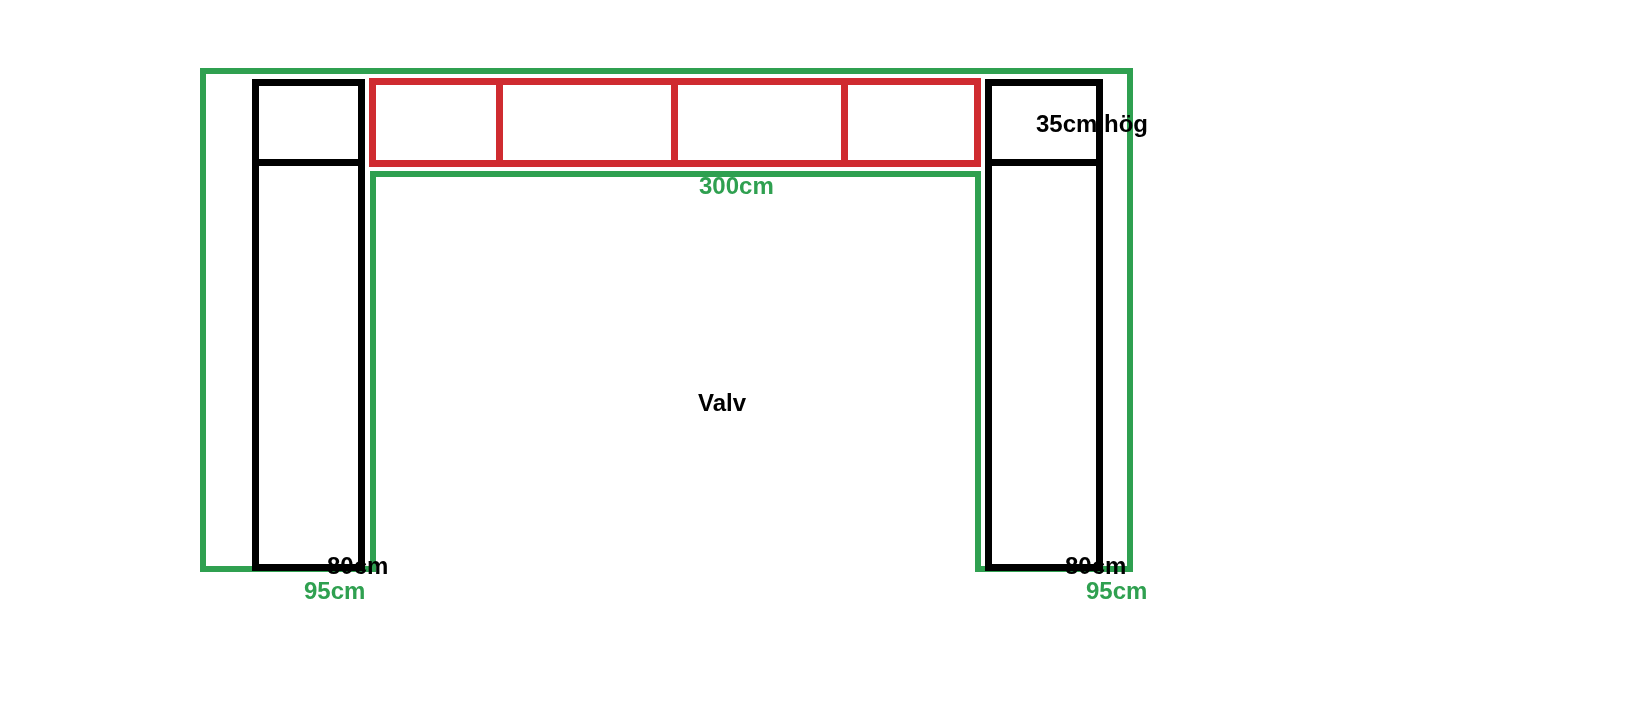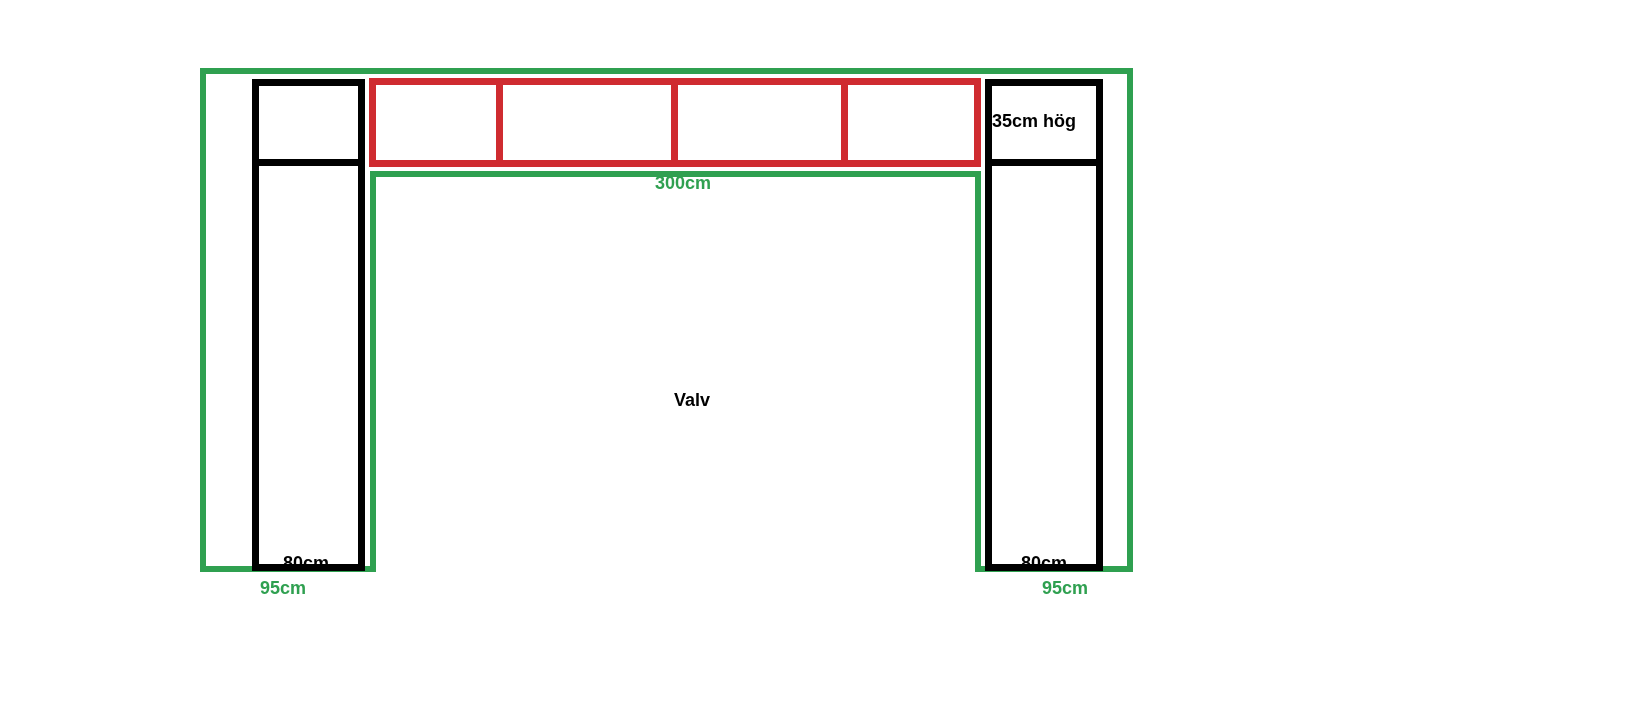--- a/index.html
+++ b/index.html
@@ -51,25 +51,26 @@
   .black-col-divider {
     position: absolute;
     left: 0; top: 73px;
     width: 100%; height: 7px;
     background: var(--black);
   }
 
   
   .label {
     position: absolute;
-    font-size: 18px;
+    font-size: 24px;
     font-weight: bold;
     line-height: 1;
     white-space: nowrap;
     z-index: 4;
+    padding-left: 44px;
   }
   .label.black { color: var(--black); }
   .label.green { color: var(--green); }
 </style>
 </head>
 <body>
 
 <div class="canvas">
 
   <div class="seg green" style="left:200px; top:68px;  width:6px;   height:504px;"></div>
@@ -90,19 +91,19 @@
 
   <div class="black-col" style="left:252px; width:113px;">
     <div class="black-col-divider"></div>
   </div>
   <div class="black-col" style="left:985px; width:118px;">
     <div class="black-col-divider"></div>
   </div>
 
   <div class="label black" style="left:992px;  top:112px;">35cm hög</div>
   <div class="label green" style="left:655px;  top:174px;text-align:right;">300cm</div>
-  <div class="label black" style="left:674px;  top:391px;">Valv</div>
+  <div class="label black" style="left:654px;  top:391px;">Valv</div>
   <div class="label black" style="left:283px;  top:554px;">80cm</div>
   <div class="label green" style="left:260px;  top:579px;">95cm</div>
   <div class="label black" style="left:1021px; top:554px;">80cm</div>
   <div class="label green" style="left:1042px; top:579px;">95cm</div>
 
 </div>
 
 </body></html>

